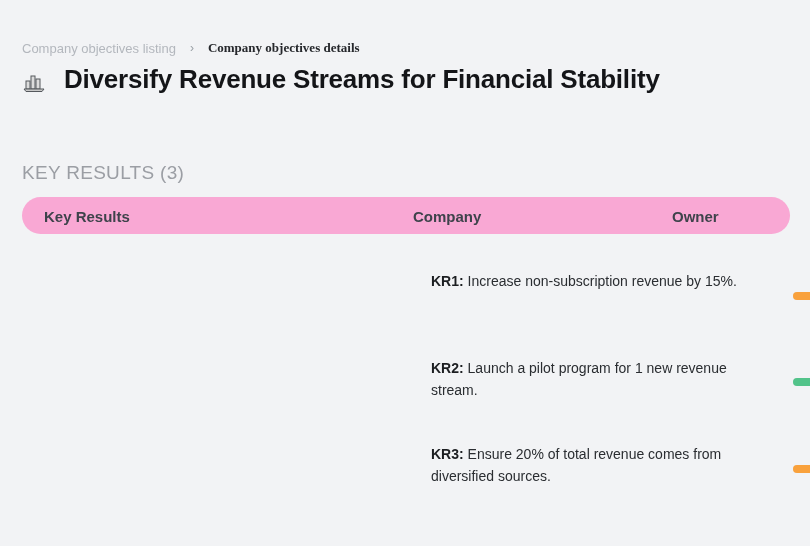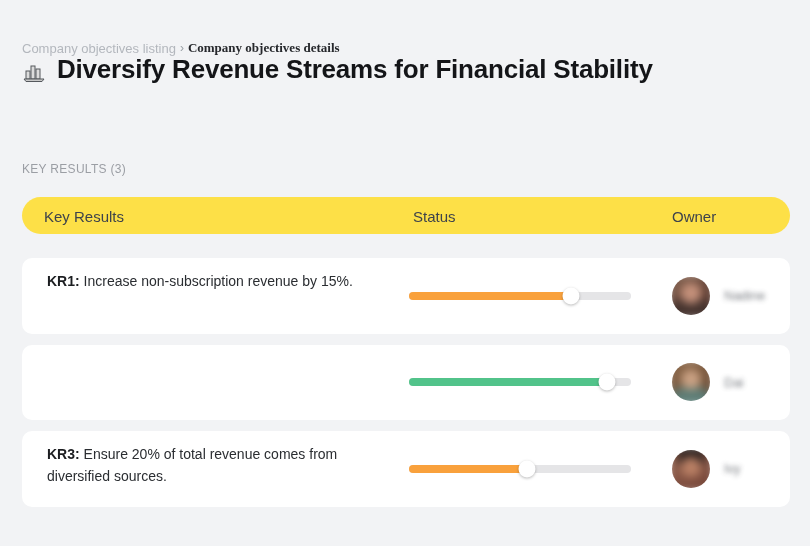--- a/index.html
+++ b/index.html
@@ -7,60 +7,60 @@
     width: 810px; height: 546px;
     background: #F2F3F5;
     font-family: "Liberation Sans", "DejaVu Sans", sans-serif;
     overflow: hidden;
     position: relative;
   }
 
   
   .breadcrumb {
     position: absolute; left: 22px; top: 40px;
-    display: flex; align-items: center; gap: 4px;
+    display: flex; align-items: center; gap: 14px;
     font-size: 13px;
   }
   .crumb-muted { color: #b3b7bd; }
   .crumb-sep   { color: #9aa0a6; font-size: 12px; }
   .crumb-current { color: #26282c; font-weight: 600; font-family: Liberation Serif, serif; }
 
   
   .title-row {
-    position: absolute; left: 22px; top: 54px;
-    display: flex; align-items: center; gap: 11px;
+    position: absolute; left: 22px; top: 64px;
+    display: flex; align-items: center; gap: 18px;
   }
   .title-icon { width: 24px; height: 24px; flex: 0 0 auto; margin-top: 4px; }
   .page-title {
     font-size: 26px; font-weight: 700; color: #141518;
     letter-spacing: -0.2px;
   }
 
   
   .section-label {
     position: absolute; left: 22px; top: 162px;
-    font-size: 12px; color: #9b9ea4; letter-spacing: 0.3px;
+    font-size: 19px; color: #9b9ea4; letter-spacing: 0.3px;
   }
 
   
   .table-header {
     position: absolute; left: 22px; top: 197px;
     width: 768px; height: 37px;
-    background: #fde047; border-radius: 18.5px;
+    background: #f9a8d4; border-radius: 18.5px; font-weight: bold;
   }
   .th-cell { position: absolute; top: 50%; transform: translateY(-50%);
     font-size: 15px; color: #3e434b; }
   .th-1 { left: 22px; }
   .th-2 { left: 391px; }
   .th-3 { left: 650px; text-align: right; }
 
   
   .rows {
     position: absolute; left: 22px; top: 258px; width: 768px;
-    display: flex; flex-direction: column; gap: 11px;
+    display: flex; flex-direction: column; gap: 11px; align-items: center;
   }
   .row-card {
     position: relative;
     height: 75.5px; background: #ffffff; border-radius: 10px;
   }
   .cell-text {
     position: absolute; left: 25px; top: 12px; width: 322px;
     font-size: 14px; line-height: 1.6; color: #2a2d31;
   }
   .kr-label { font-weight: 700; color: #1c1e21; }
@@ -143,21 +143,21 @@
       <path d="M2 19 L22 19 L20 21.5 L4 21.5 Z" fill="#c9c9c9" stroke="#55585d" stroke-width="1"></path>
     </svg>
   </span>
   <h1 class="page-title">Diversify Revenue Streams for Financial Stability</h1>
 </div>
 
 <div class="section-label">KEY RESULTS (3)</div>
 
 <div class="table-header">
   <span class="th-cell th-1">Key Results</span>
-  <span class="th-cell th-2">Status</span>
+  <span class="th-cell th-2">Company</span>
   <span class="th-cell th-3">Owner</span>
 </div>
 
 <div class="rows">
 
   <div class="row-card">
     <div class="cell-text">
       <span class="kr-label">KR1:</span>
       <span>Increase non-subscription revenue by 15%.</span>
     </div>
@@ -169,20 +169,24 @@
     </div>
     <div class="cell-owner">
       <div class="avatar av-1">
           <div class="avatar-inner"></div>
         </div>
       <span class="owner-name">Nadine</span>
     </div>
   </div>
 
   <div class="row-card">
+    <div class="cell-text">
+      <span class="kr-label">KR2:</span>
+      <span>Launch a pilot program for 1 new revenue stream.</span>
+    </div>
     <div class="cell-status">
       <div class="track">
         <div class="fill" style="width: 89%; background: rgb(82, 195, 138);"></div>
       </div>
       <div class="thumb" style="left: 89%;"></div>
     </div>
     <div class="cell-owner">
       <div class="avatar av-2">
           <div class="avatar-inner"></div>
         </div>

